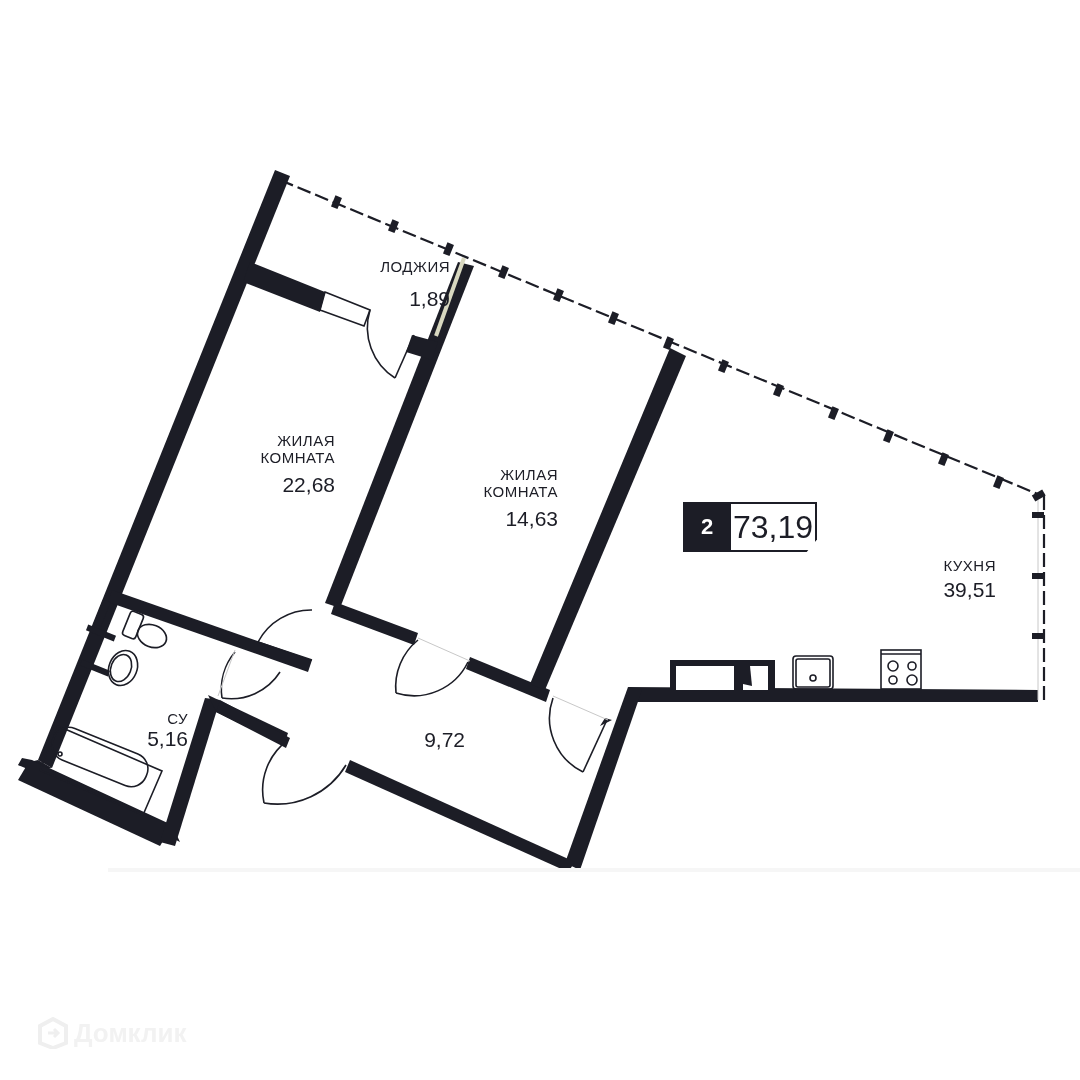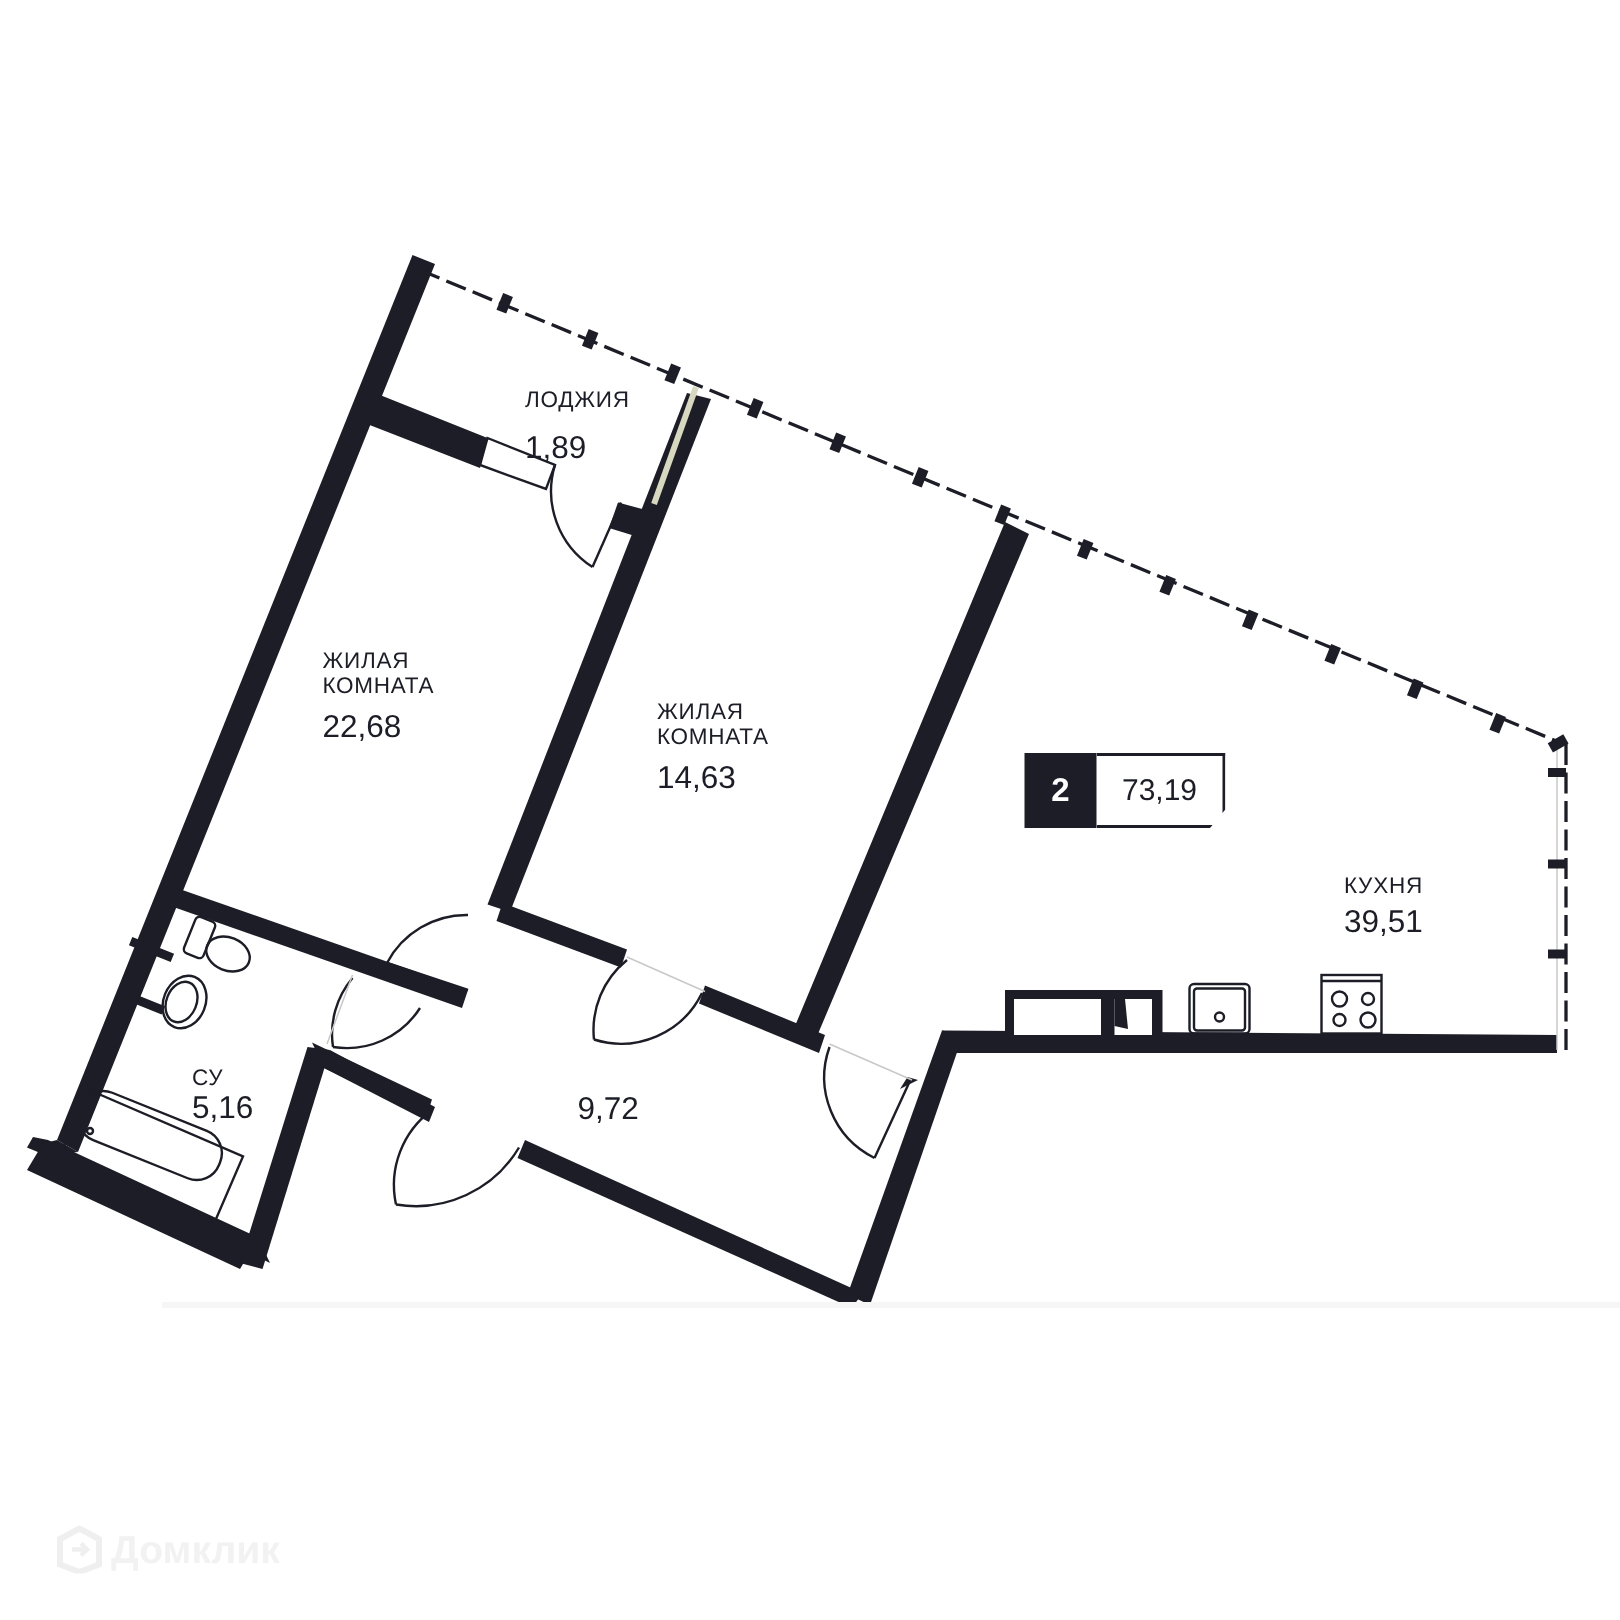--- a/index.html
+++ b/index.html
@@ -3,28 +3,28 @@
 <meta charset="utf-8">
 <style>
   html, body { margin: 0; padding: 0; background: #ffffff; }
   body { width: 1080px; height: 1080px; position: relative; overflow: hidden;
          font-family: "Liberation Sans", "DejaVu Sans", sans-serif; }
   #plan { position: absolute; left: 0; top: 0; width: 1080px; height: 1080px; }
   .wall { fill: #1c1d26; }
   .thin { fill: none; stroke: #1c1d26; stroke-width: 1.6; }
   .glass { fill: none; stroke: #1c1d26; stroke-width: 2.2; stroke-dasharray: 14 5; }
   .glassline { fill: none; stroke: #c8c8c8; stroke-width: 1; }
-  .label { position: absolute; color: #1c1d26; text-align: left; line-height: 1.15; }
+  .label { position: absolute; color: #1c1d26; text-align: right; line-height: 1.15; }
   .room-name { font-size: 15px; letter-spacing: 0.5px; }
   .room-area { font-size: 21px; margin-top: 6px; }
   .badge { position: absolute; left: 683px; top: 502px; height: 50px; display: flex; }
   .badge-rooms { width: 48px; height: 50px; background: #1c1d26; color: #fff; font-weight: bold;
                  font-size: 22px; display: flex; align-items: center; justify-content: center; }
   .badge-area { width: 84px; height: 46px; border: 2px solid #1c1d26; border-left: none; color: #1c1d26;
-                font-size: 20px; display: flex; align-items: center; justify-content: center;
+                font-size: 32px; display: flex; align-items: center; justify-content: center;
                 clip-path: polygon(0 0, 100% 0, 100% 75%, 88% 100%, 0 100%); }
   .logo { position: absolute; left: 38px; top: 1017px; display: flex; align-items: center; gap: 6px;
           color: #f2f2f2; font-size: 26px; font-weight: bold; }
   .baseline { position: absolute; left: 108px; top: 868px; width: 972px; height: 4px; background: #f6f6f6; }
 </style>
 </head>
 <body>
 
 <svg id="plan" viewBox="0 0 1080 1080">
 
@@ -167,21 +167,21 @@
   <div class="room-name">КОМНАТА</div>
   <div class="room-area">22,68</div>
 </div>
 
 <div class="label" style="left:438px; top:466px; width:120px;">
   <div class="room-name">ЖИЛАЯ</div>
   <div class="room-name">КОМНАТА</div>
   <div class="room-area">14,63</div>
 </div>
 
-<div class="label" style="left:896px; top:582px; width:100px;">
+<div class="label" style="left:896px; top:557px; width:100px;">
   <div class="room-name">КУХНЯ</div>
   <div class="room-area" style="margin-top:4px;">39,51</div>
 </div>
 
 <div class="label" style="left:128px; top:710px; width:60px;">
   <div class="room-name">СУ</div>
   <div class="room-area" style="margin-top:0;">5,16</div>
 </div>
 
 <div class="label" style="left:385px; top:728px; width:80px;">

